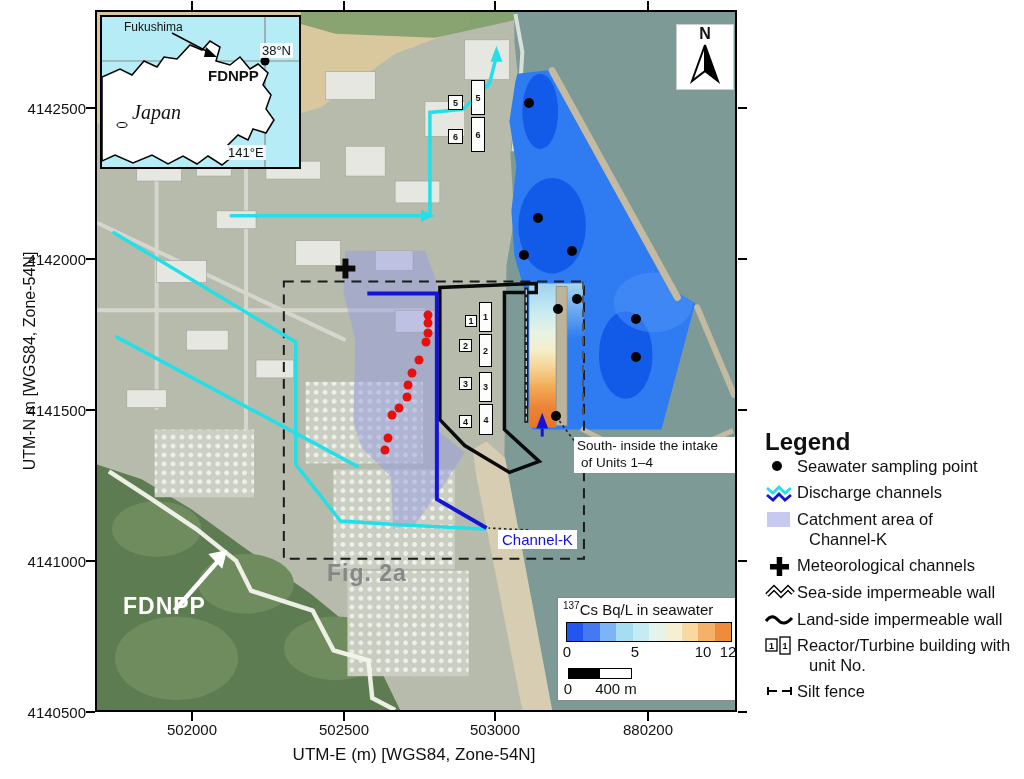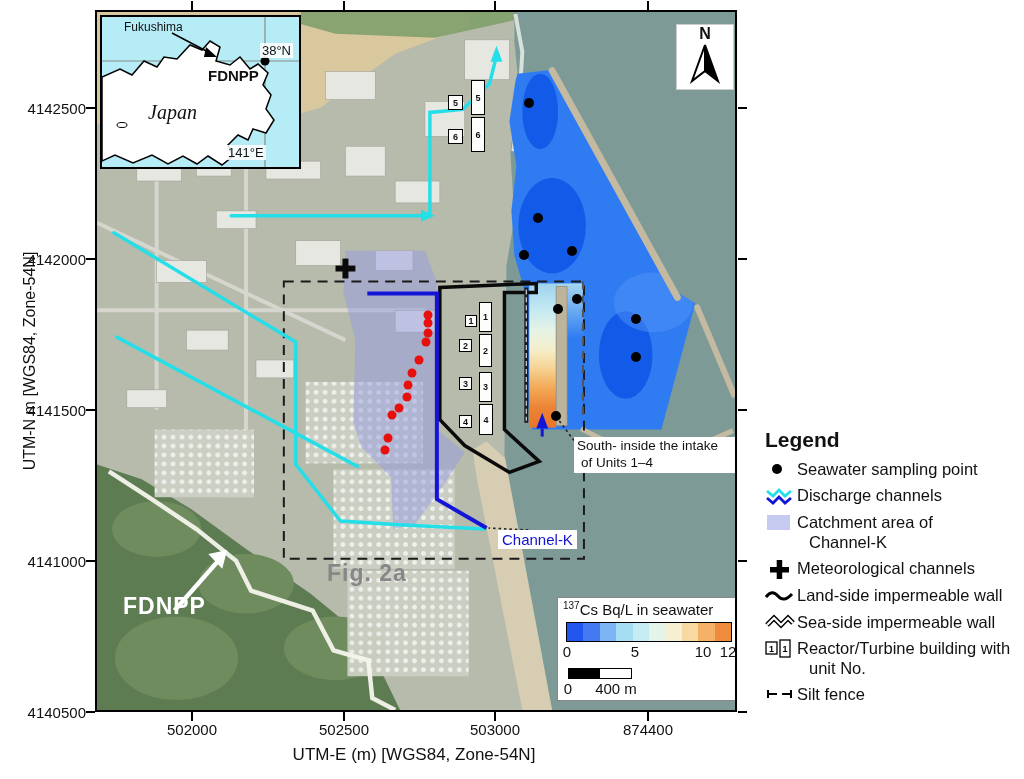--- a/index.html
+++ b/index.html
@@ -45,21 +45,21 @@
   #cbar .t sup{font-size:10px;}
   #cbar #cbar-bar{position:absolute;left:8px;top:24px;width:164px;height:18px;border:1px solid #000;
     display:flex;box-sizing:content-box;}
   #cbar #cbar-bar div{flex:1;}
   #cbar .ct{position:absolute;top:45px;font-size:15px;transform:translateX(-50%);}
   #scalebar{position:absolute;left:10px;top:70px;width:62px;height:9px;border:1px solid #000;display:flex;}
   #scalebar .b{width:50%;background:#000;} #scalebar .w{width:50%;background:#fff;}
   #cbar .sl{position:absolute;top:82px;font-size:15px;transform:translateX(-50%);}
   
   #legend{position:absolute;left:763px;top:428px;width:260px;}
-  #legend h2{margin:0 0 7px 2px;font-size:21px;}
+  #legend h2{margin:0 0 0 2px;font-size:24px;}
   .litem{display:flex;align-items:flex-start;margin-bottom:6px;}
   .licon{width:34px;flex:0 0 34px;display:flex;justify-content:center;padding-top:1px;}
   .ltext{font-size:16.5px;line-height:1.22;}
   .ltext .l2{padding-left:12px;}
 </style>
 </head>
 <body>
 
 <div id="page">
 
@@ -85,21 +85,21 @@
   <div id="xticks">
       <div class="xlab" style="left: 192px; top: 721px;">502000</div>
       <div class="tick" style="left: 191px; top: 712px; width: 2px; height: 9px;"></div>
       <div class="tick" style="left: 191px; top: 1px; width: 2px; height: 9px;"></div>
       <div class="xlab" style="left: 344px; top: 721px;">502500</div>
       <div class="tick" style="left: 343px; top: 712px; width: 2px; height: 9px;"></div>
       <div class="tick" style="left: 343px; top: 1px; width: 2px; height: 9px;"></div>
       <div class="xlab" style="left: 495px; top: 721px;">503000</div>
       <div class="tick" style="left: 494px; top: 712px; width: 2px; height: 9px;"></div>
       <div class="tick" style="left: 494px; top: 1px; width: 2px; height: 9px;"></div>
-      <div class="xlab" style="left: 648px; top: 721px;">874400</div>
+      <div class="xlab" style="left: 648px; top: 721px;">880200</div>
       <div class="tick" style="left: 647px; top: 712px; width: 2px; height: 9px;"></div>
       <div class="tick" style="left: 647px; top: 1px; width: 2px; height: 9px;"></div>
     </div>
 
   <div id="map">
     <svg class="base" width="638" height="698" viewBox="0 0 642 702" preserveAspectRatio="none">
       <defs>
         <linearGradient id="intakeGrad" x1="0" y1="0" x2="0" y2="1">
           <stop offset="0" stop-color="#9fd2ee"></stop>
             <stop offset="0.18" stop-color="#c3e9f2"></stop>
@@ -229,21 +229,21 @@
         <line x1="163" y1="0" x2="163" y2="150" stroke="#8a8a8a" stroke-width="1.2"></line>
         <polygon points="0,60 18,52 30,58 42,44 55,50 62,40 75,42 88,28 100,33 108,24 118,30 114,44 128,48 138,40 148,52 156,47 166,56 161,68 169,78 164,92 172,103 164,116 151,112 146,123 136,118 126,128 131,139 120,148 106,139 95,147 81,139 66,147 50,138 31,146 13,138 0,144" fill="#ffffff" stroke="#000" stroke-width="1.5"></polygon>
         <ellipse cx="20" cy="108" rx="5" ry="2.5" fill="#fff" stroke="#000" stroke-width="1"></ellipse>
         <line x1="70" y1="16" x2="110" y2="37" stroke="#000" stroke-width="1.5"></line>
         <polygon points="104,30 115,40 102,40" fill="#000"></polygon>
         <circle cx="163" cy="44" r="4.5" fill="#000"></circle>
       </svg>
       <div class="lbl" id="pref-lbl" style="left:22px;top:3px;">Fukushima</div>
       <div class="lbl" id="lat-lbl" style="right:6px;top:26px;">38°N</div>
       <div class="lbl" id="fdnpp-lbl" style="left:106px;top:50px;">FDNPP</div>
-      <div class="lbl" id="japan-lbl" style="left:30px;top:84px;margin-left:16px;">Japan</div>
+      <div class="lbl" id="japan-lbl" style="left:30px;top:84px;">Japan</div>
       <div class="lbl" id="lon-lbl" style="left:124px;top:128px;">141°E</div>
     </div>
 
     <div id="north">
       <div class="n">N</div>
       <svg width="34" height="42" viewBox="0 0 34 42">
         <polygon points="17,2 4,38 17,28" fill="#fff" stroke="#000" stroke-width="2"></polygon>
         <polygon points="17,2 30,38 17,28" fill="#000" stroke="#000" stroke-width="2"></polygon>
       </svg>
     </div>
@@ -365,36 +365,36 @@
               <rect x="9.7" y="1" width="5.5" height="19" fill="#000"></rect>
             </svg>
           </span>
           <span class="ltext">
             <div class="l1">Meteorological channels</div>
           </span>
         </div>
         <div class="litem">
           <span class="licon">
             <svg width="30" height="18">
-              <path d="M1,11 Q7,3 13,10 Q19,17 27,8" fill="none" stroke="#000" stroke-width="3"></path>
-            </svg>
-          </span>
-          <span class="ltext">
-            <div class="l1">Land-side impermeable wall</div>
-          </span>
-        </div>
-        <div class="litem">
-          <span class="licon">
-            <svg width="30" height="18">
               <polyline points="2,12 9,5 16,12 23,5 28,10" fill="none" stroke="#000" stroke-width="5"></polyline>
               <polyline points="2,12 9,5 16,12 23,5 28,10" fill="none" stroke="#fff" stroke-width="2.2"></polyline>
             </svg>
           </span>
           <span class="ltext">
             <div class="l1">Sea-side impermeable wall</div>
+          </span>
+        </div>
+        <div class="litem">
+          <span class="licon">
+            <svg width="30" height="18">
+              <path d="M1,11 Q7,3 13,10 Q19,17 27,8" fill="none" stroke="#000" stroke-width="3"></path>
+            </svg>
+          </span>
+          <span class="ltext">
+            <div class="l1">Land-side impermeable wall</div>
           </span>
         </div>
         <div class="litem">
           <span class="licon">
             <svg width="30" height="20">
               <rect x="1" y="3" width="11" height="12" fill="#fff" stroke="#000" stroke-width="1.3"></rect>
               <text x="6.5" y="12.5" font-size="9" font-weight="bold" text-anchor="middle" fill="#000">1</text>
               <rect x="15" y="1" width="10" height="17" fill="#fff" stroke="#000" stroke-width="1.3"></rect>
               <text x="20" y="13" font-size="9" font-weight="bold" text-anchor="middle" fill="#000">1</text>
             </svg>

